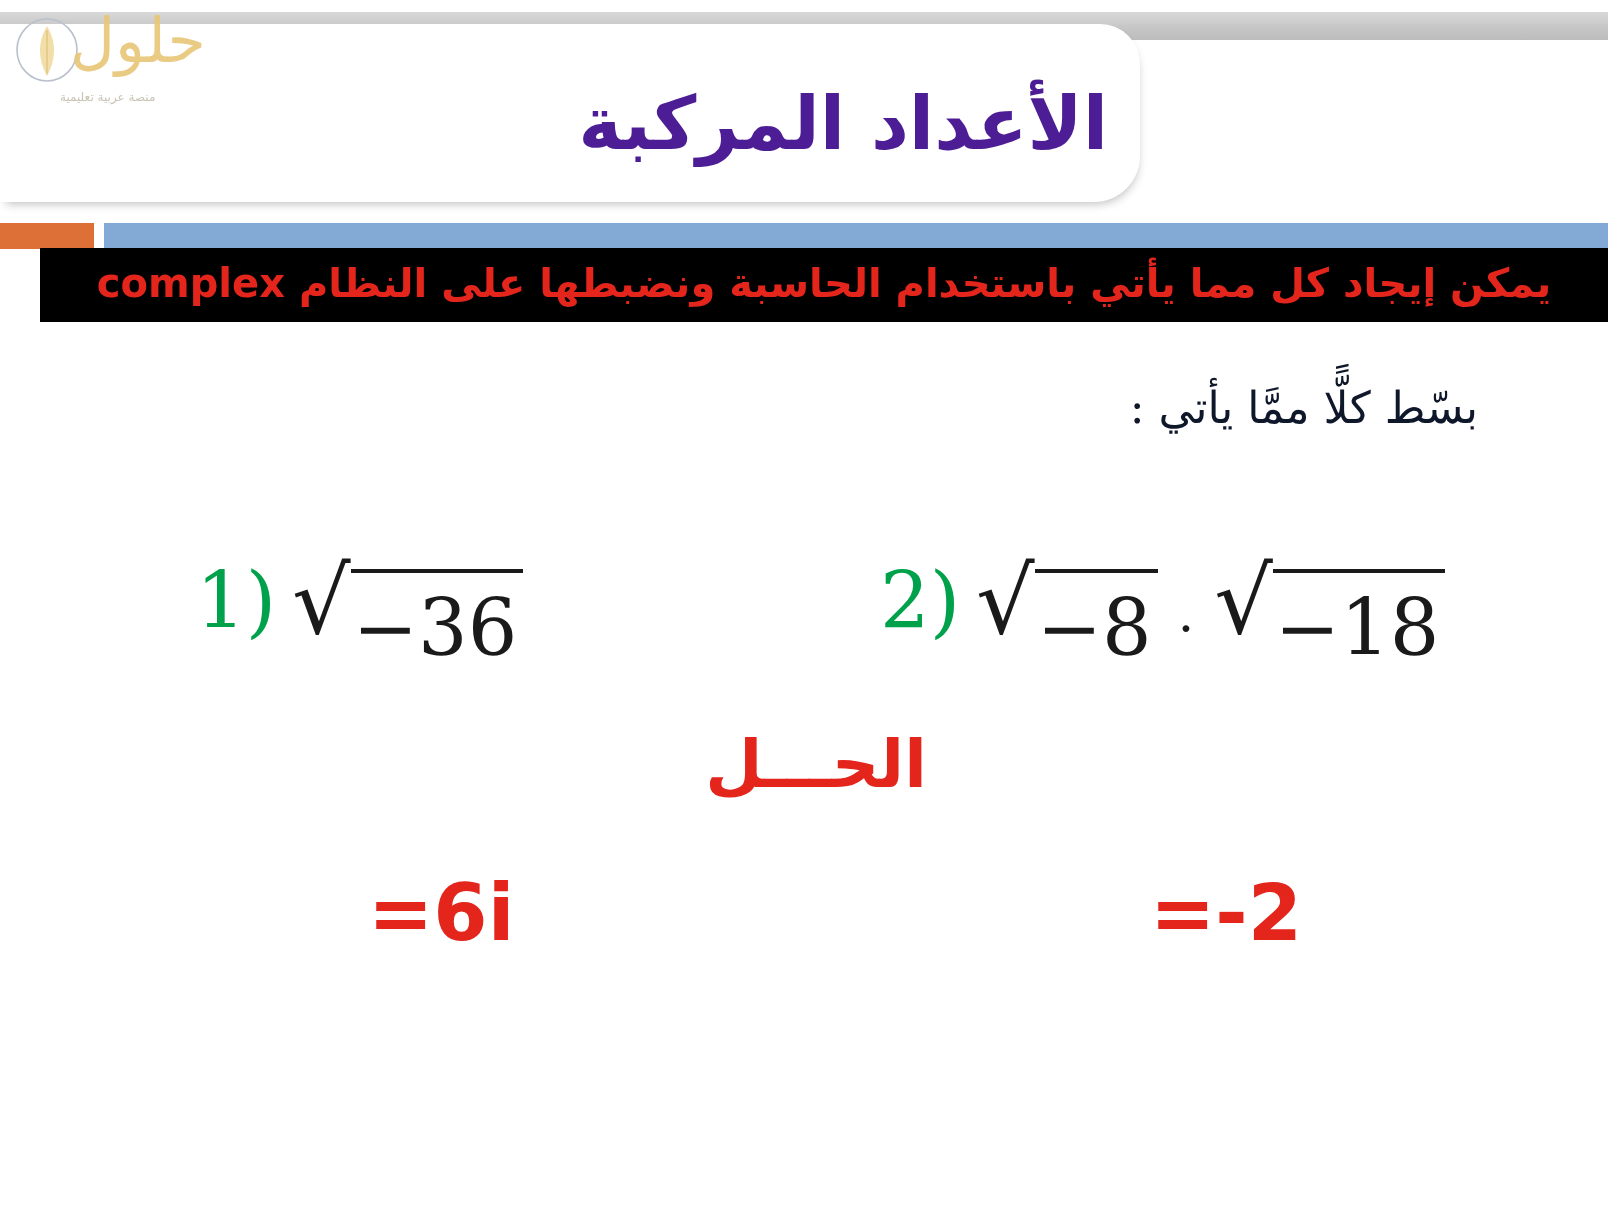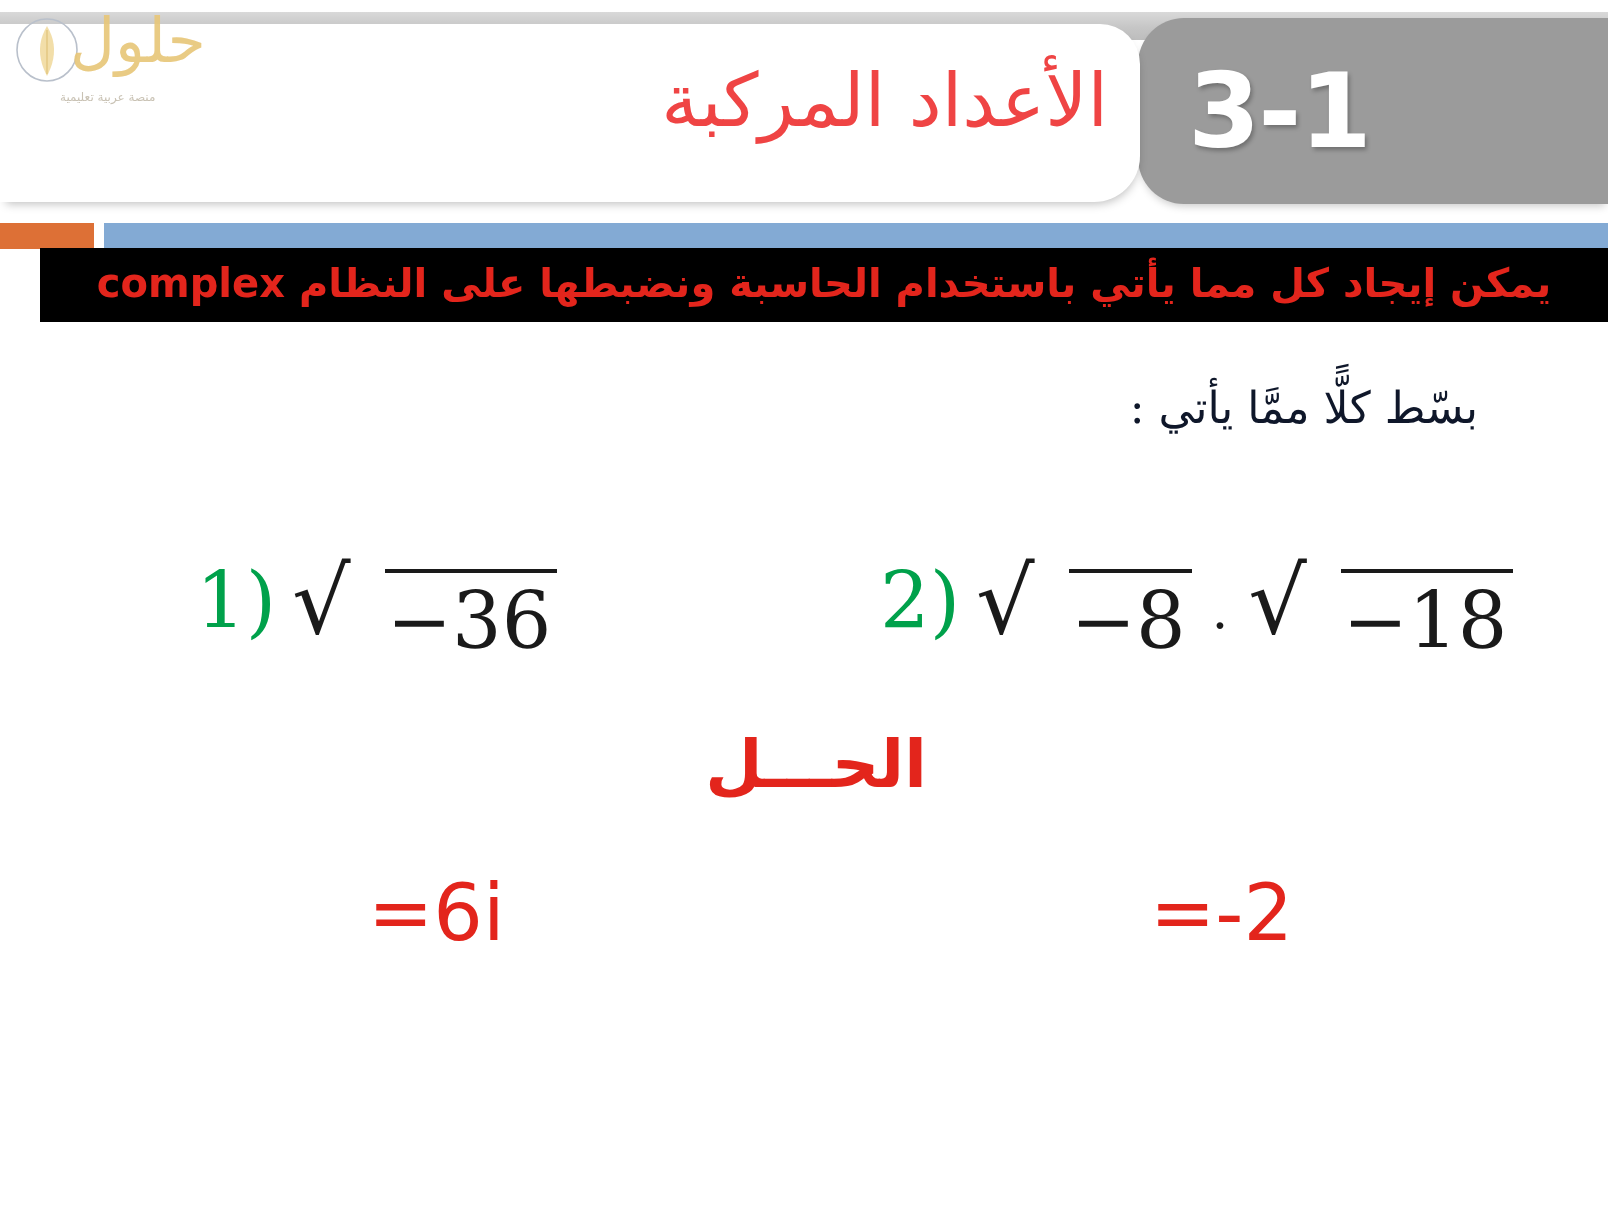--- a/index.html
+++ b/index.html
@@ -109,25 +109,25 @@
     font-size: 12px;
     color: #c9c2b4;
     letter-spacing: 1px;
     white-space: nowrap;
   }
 
   
   .header-title {
     position: absolute;
     right: 500px;
-    top: 57px;
+    top: 80px;
     font-family: "DejaVu Sans", "Liberation Sans", sans-serif;
     font-size: 74px;
-    font-weight: normal;
-    color: #ef4444;
+    font-weight: bold;
+    color: #4c1d95;
     letter-spacing: 0px;
     white-space: nowrap;
     z-index: 6;
   }
 
   
   .bar-orange {
     position: absolute;
     left: 0px;
     top: 223px;
@@ -223,26 +223,25 @@
     align-items: flex-start;
     position: relative;
   }
   .radical .sign {
     font-size: 92px;
     line-height: 0.86;
     font-family: "DejaVu Serif", "Liberation Serif", serif;
   }
   .radical .radicand {
     position: relative;
-    padding: 9px 6px 0 2px;
+    padding: 16px 6px 0 2px;
     border-top: 4px solid #1a1a1a;
     margin-top: 7px;
     line-height: 1.02;
     font-size: 78px;
-    margin-left: 34px;
   }
   .dot-operator {
     font-size: 52px;
     line-height: 1;
     padding: 0 10px;
     position: relative;
     top: 14px;
   }
 
   
@@ -267,39 +266,36 @@
     top: 874px;
     width: 1608px;
     height: 110px;
     direction: ltr;
   }
   .answer {
     position: absolute;
     top: 0;
     font-family: "DejaVu Sans", "Liberation Sans", sans-serif;
     font-size: 78px;
-    font-weight: normal;
+    font-weight: bold;
     color: #e3251c;
     direction: ltr;
     white-space: nowrap;
     line-height: 1;
   }
   .answer-1 { left: 368px; }
   .answer-2 { left: 1150px; }
 </style>
 </head>
 <body>
 
 <div class="slide">
 
   <div class="top-strip"></div>
 
-  <div class="badge-panel">
-    <div class="badge-number">3-1</div>
-  </div>
 
   <div class="header-card"></div>
 
   <div class="logo">
     <svg class="logo-mark" viewBox="0 0 66 68">
       <ellipse cx="33" cy="34" rx="30" ry="31" fill="none" stroke="#b9c0cb" stroke-width="1.6"></ellipse>
       <path d="M33 10 C40 22 42 34 38 48 C36 54 34 58 33 60 C32 58 30 54 28 48 C24 34 26 22 33 10 Z" fill="#f0d89a" opacity="0.85"></path>
       <path d="M33 14 L33 58" stroke="#e0c179" stroke-width="1.2" fill="none"></path>
     </svg>
     <div class="logo-word">حلول</div>

